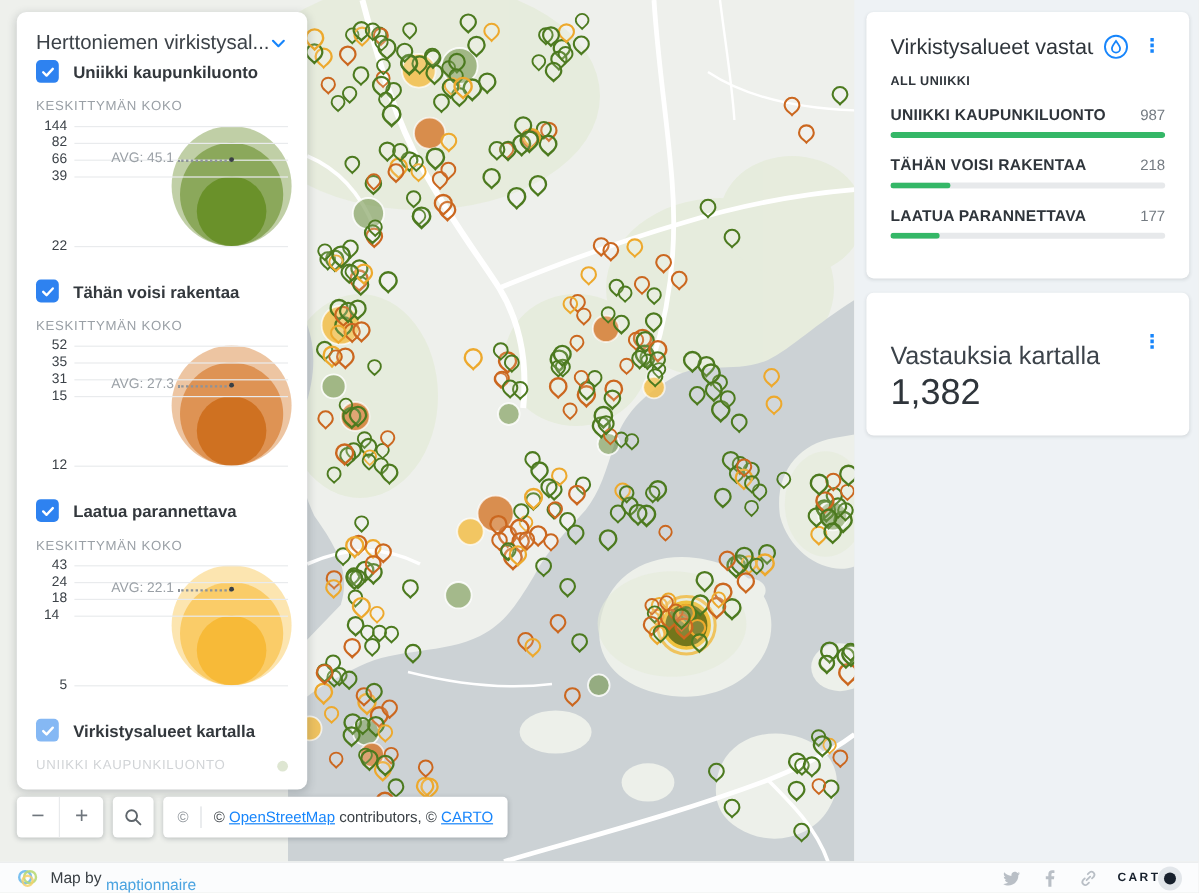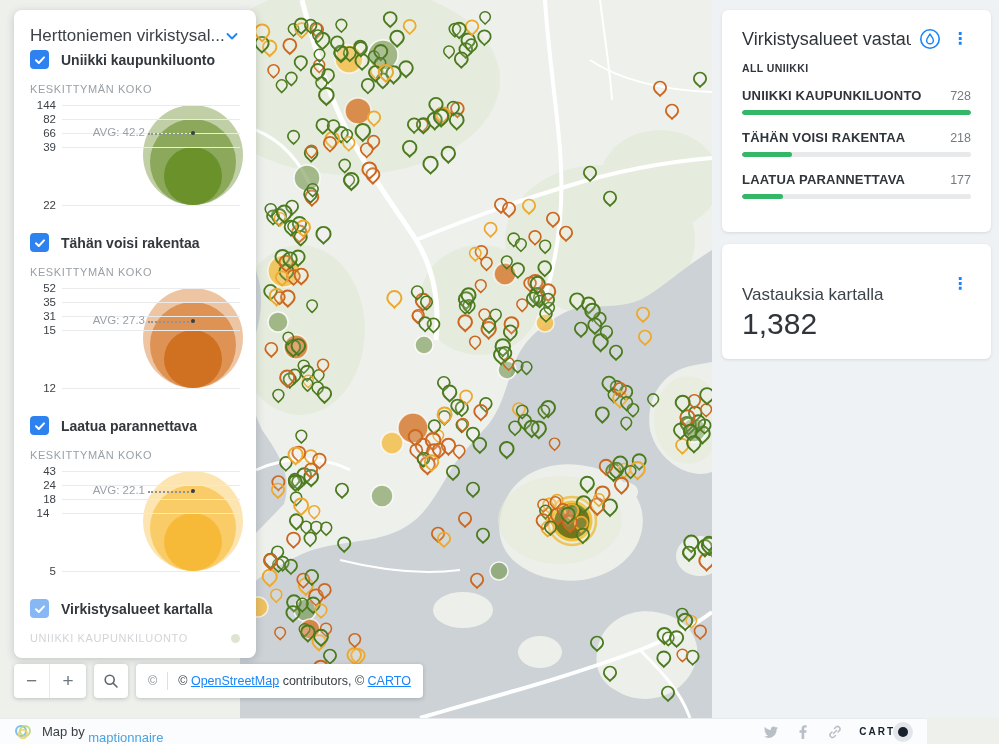--- a/index.html
+++ b/index.html
@@ -57,21 +57,21 @@
   .all-selected { font-size:10.5px; font-weight:700; letter-spacing:.4px; color:#2f353b; margin-bottom:14px; }
   .cat-row { margin-bottom:15px; cursor:pointer; }
   .cat-line { display:flex; justify-content:space-between; align-items:baseline; margin-bottom:7px; }
   .cat-label { font-size:13px; font-weight:700; color:#2f353b; letter-spacing:.2px; }
   .cat-value { font-size:12.5px; color:#747b82; }
   .bar-track { height:5px; border-radius:3px; background:#e7e9eb; overflow:hidden; }
   .bar-fill { height:100%; border-radius:3px; }
   .big-number { font-size:30px; font-weight:500; color:#2f353b; margin-top:2px; }
 
   
-  #footer { position:absolute; left:0; top:718px; width:927px; height:26px; background:#fbfcfd;
+  #footer { position:absolute; left:0; top:718px; width:999px; height:26px; background:#fbfcfd;
     border-top:1px solid #e8eaec; display:flex; align-items:center; padding:7px 14px; font-size:13px; color:#3a4045; }
   #footer .mapby { margin-left:10px; }
   #footer a { color:#4aa3e0; text-decoration:none; cursor:pointer;margin-top:12px; }
   #footer .spacer { flex:1; }
   .social { width:16px; height:16px; margin-right:16px; cursor:pointer; color:#b9bfc6; }
   #carto-logo { display:flex; align-items:center; cursor:pointer; }
   #carto-logo .letters { font-size:10px; font-weight:800; letter-spacing:2px; color:#17202c; }
   #carto-logo .o-badge { width:20px; height:20px; border-radius:50%; background:#e2e6ea; display:flex; align-items:center; justify-content:center; margin-left:-2px; }
   #carto-logo .o-dot { width:10px; height:10px; border-radius:50%; background:#17202c; }
 </style>
@@ -553,21 +553,21 @@
             <div class="gridline" style="top: 0px;"></div>
             <div class="axis-num" style="top: 0px;">144</div>
             <div class="gridline" style="top: 14px;"></div>
             <div class="axis-num" style="top: 14px;">82</div>
             <div class="gridline" style="top: 28px;"></div>
             <div class="axis-num" style="top: 28px;">66</div>
             <div class="gridline" style="top: 42px;"></div>
             <div class="axis-num" style="top: 42px;">39</div>
             <div class="gridline" style="top: 100px;"></div>
             <div class="axis-num" style="top: 100px;">22</div>
-            <div class="avg-label" style="top: 28px;">AVG: 42.2</div>
+            <div class="avg-label" style="top: 28px;">AVG: 45.1</div>
             <div class="avg-line" style="top: 28px;"></div>
             <div class="avg-dot" style="top: 28px;"></div>
           </div>
         </div>
         <div>
           <div class="cb-row">
             <div class="checkbox">
               <svg width="12" height="12" viewBox="0 0 12 12">
                 <path d="M2 6.2 L4.8 9 L10 3.4" fill="none" stroke="#fff" stroke-width="2" stroke-linecap="round" stroke-linejoin="round"></path>
               </svg>
@@ -664,21 +664,21 @@
             <path d="M11 6.2 C13 9 14.4 10.6 14.4 12.4 A3.4 3.4 0 0 1 7.6 12.4 C7.6 10.6 9 9 11 6.2 Z" fill="none" stroke="#1785fb" stroke-width="1.5"></path>
           </svg>
         </div>
         <div class="icon-btn kebab">⋮</div>
       </div>
       <div class="all-selected">ALL UNIIKKI</div>
       <div id="cat-rows">
           <div class="cat-row">
             <div class="cat-line">
               <span class="cat-label">UNIIKKI KAUPUNKILUONTO</span>
-              <span class="cat-value">728</span>
+              <span class="cat-value">987</span>
             </div>
             <div class="bar-track">
               <div class="bar-fill" style="width: 100%; background: rgb(52, 183, 103);"></div>
             </div>
           </div>
           <div class="cat-row">
             <div class="cat-line">
               <span class="cat-label">TÄHÄN VOISI RAKENTAA</span>
               <span class="cat-value">218</span>
             </div>
@@ -693,21 +693,21 @@
             </div>
             <div class="bar-track">
               <div class="bar-fill" style="width: 18%; background: rgb(52, 183, 103);"></div>
             </div>
           </div>
         </div>
     </div>
 
     <div class="card">
       <div class="card-head" style="margin-bottom:0;">
-        <div class="card-title" style="font-size:17px;color:#3c434a;margin-top:23px;">Vastauksia kartalla</div>
+        <div class="card-title" style="font-size:21px;color:#3c434a;margin-top:23px;">Vastauksia kartalla</div>
         <div class="icon-btn kebab">⋮</div>
       </div>
       <div class="big-number">1,382</div>
     </div>
   </div>
 
   <div id="footer">
     <svg width="18" height="18" viewBox="0 0 18 18">
       <circle cx="7" cy="8" r="5" fill="none" stroke="#7ac0f0" stroke-width="2"></circle>
       <circle cx="11" cy="8" r="5" fill="none" stroke="#b8d977" stroke-width="2" opacity="0.9"></circle>

